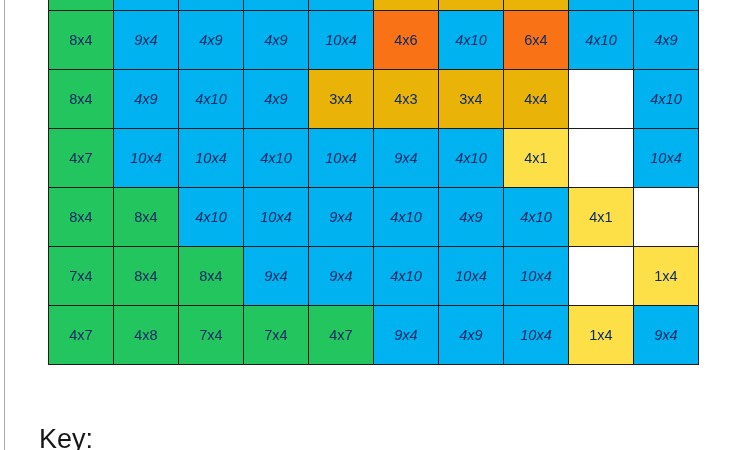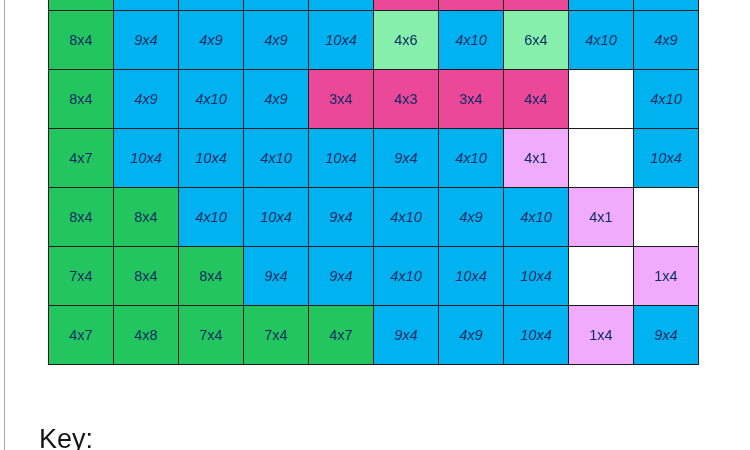--- a/index.html
+++ b/index.html
@@ -44,23 +44,23 @@
     font-size: 14.5px;
     font-family: "Liberation Sans", sans-serif;
     line-height: 1;
     padding: 0;
     color: #0d2b63;
   }
 
   
   .c-yellow   { background: #22c55e; color: #111111; }
   .c-cyan     { background: #00b2ef; color: #0d2b63; font-style: italic; }
-  .c-brown    { background: #ec4899; color: #1d1405; }
-  .c-peach    { background: #86efac; color: #1d1405; }
-  .c-darkblue { background: #f0abfc; color: #06224b; }
+  .c-brown    { background: #eab308; color: #1d1405; }
+  .c-peach    { background: #f97316; color: #1d1405; }
+  .c-darkblue { background: #fde047; color: #06224b; }
   .c-white    { background: #ffffff; color: #0d2b63; }
 
   
   #key-section {
     position: absolute;
     left: 39px;
     top: 424px;
     font-size: 27px;
     color: #161616;
     font-family: "Liberation Sans", sans-serif;

